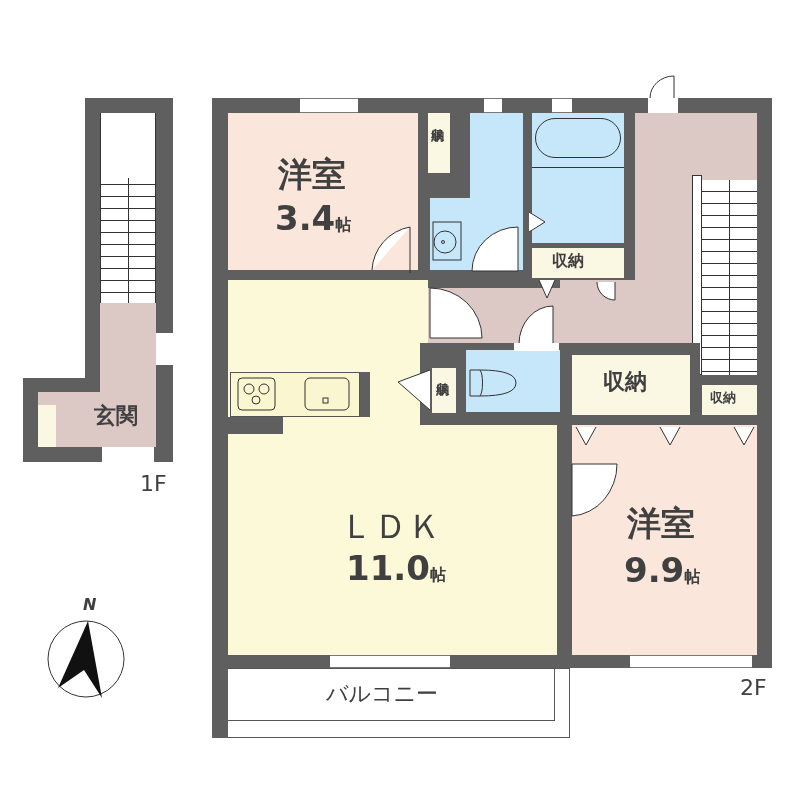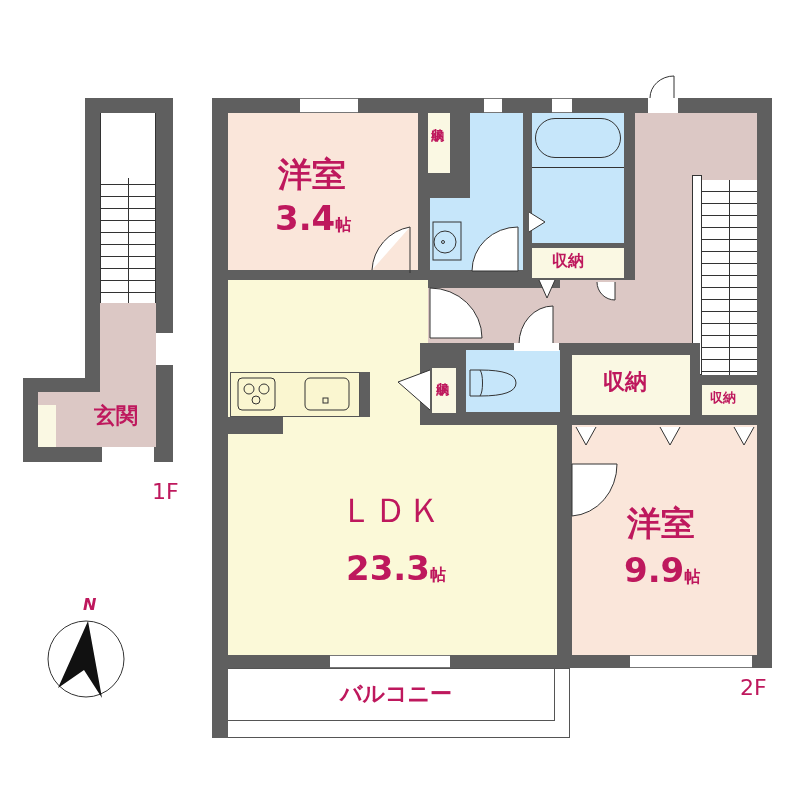--- a/index.html
+++ b/index.html
@@ -5,21 +5,21 @@
   html,body{margin:0;padding:0;background:#fff;}
   body{width:800px;height:800px;position:relative;overflow:hidden;font-family:"DejaVu Sans","Liberation Sans",sans-serif;}
   .abs{position:absolute;box-sizing:border-box;}
   .wall{background:#5f5f5f;}
   .pink{background:#fae6da;}
   .yellow{background:#fbf9d8;}
   .blue{background:#c6e6fa;}
   .hall{background:#dcc8c5;}
   .closet{background:#faf8e3;}
   .white{background:#fff;}
-  .lbl{position:absolute;color:#be185d;font-weight:bold;text-align:center;line-height:1.1;white-space:nowrap;}
+  .lbl{position:absolute;color:#404040;font-weight:bold;text-align:center;line-height:1.1;white-space:nowrap;}
   .big{font-size:34px;}
   .mid{font-size:22px;}
   .sm{font-size:16px;}
   .xs{font-size:13px;}
   .vert{writing-mode:vertical-rl;letter-spacing:1px;}
   .stairs{background:repeating-linear-gradient(to bottom,#fff 0,#fff 12px,#333 12px,#333 13px);border-left:1px solid #333;border-right:1px solid #333;}
   .win{background:#fff;border-top:1px solid #777;border-bottom:1px solid #777;}
   svg{position:absolute;overflow:visible;}
 </style>
 </head>
@@ -29,21 +29,21 @@
 <div class="abs wall" style="left:23px;top:378px;width:150px;height:84px;"></div>
 <div class="abs stairs" style="left:100px;top:113px;width:56px;height:190px;background:#fff;"></div>
 <div class="abs" style="left:100px;top:173px;width:56px;height:130px;background:repeating-linear-gradient(to bottom,#fff 0,#fff 11px,#333 11px,#333 12px);border-left:1px solid #333;border-right:1px solid #333;"></div>
 <div class="abs" style="left:128px;top:178px;width:1px;height:125px;background:#333;"></div>
 <div class="abs hall" style="left:100px;top:303px;width:56px;height:90px;"></div>
 <div class="abs hall" style="left:38px;top:392px;width:118px;height:55px;"></div>
 <div class="abs closet" style="left:38px;top:405px;width:18px;height:42px;"></div>
 <div class="abs white" style="left:156px;top:333px;width:17px;height:32px;"></div>
 <div class="abs white" style="left:102px;top:447px;width:52px;height:15px;"></div>
 <div class="lbl mid" style="left:94px;top:404px;">玄関</div>
-<div class="lbl mid" style="left:152px;top:472px;font-weight:normal;margin-top:8px;">1F</div>
+<div class="lbl mid" style="left:140px;top:472px;font-weight:normal;">1F</div>
 
 <div class="abs wall" style="left:212px;top:98px;width:560px;height:570px;"></div>
 <div class="abs wall" style="left:212px;top:668px;width:16px;height:70px;"></div>
 
 <div class="abs pink" style="left:228px;top:113px;width:190px;height:157px;"></div>
 <div class="abs win" style="left:300px;top:98px;width:58px;height:15px;"></div>
 <div class="abs closet" style="left:428px;top:113px;width:22px;height:60px;"></div>
 <div class="lbl xs vert" style="left:430px;top:118px;">収納</div>
 <div class="lbl big" style="left:278px;top:156px;">洋室</div>
 <div class="lbl big" style="left:275px;top:200px;">
@@ -113,23 +113,23 @@
     <rect x="0" y="0" width="37" height="32" rx="4" fill="none" stroke="#333"></rect>
     <circle cx="11" cy="11" r="5" fill="none" stroke="#333"></circle>
     <circle cx="26" cy="11" r="5" fill="none" stroke="#333"></circle>
     <circle cx="18" cy="22" r="4" fill="none" stroke="#333"></circle>
   </svg>
 <svg style="left:305px;top:378px;" width="46" height="34">
     <rect x="0" y="0" width="44" height="32" rx="5" fill="none" stroke="#333"></rect>
     <rect x="18" y="20" width="5" height="5" fill="none" stroke="#333"></rect>
   </svg>
 <div class="abs wall" style="left:228px;top:417px;width:55px;height:17px;"></div>
-<div class="lbl big" style="left:340px;top:492px;font-weight:normal;">ＬＤＫ</div>
+<div class="lbl big" style="left:340px;top:508px;font-weight:normal;">ＬＤＫ</div>
 <div class="lbl big" style="left:346px;top:550px;">
-  <span>23.3</span><span class="sm">帖</span>
+  <span>11.0</span><span class="sm">帖</span>
 </div>
 <div class="abs win" style="left:330px;top:655px;width:120px;height:13px;"></div>
 
 <div class="abs wall" style="left:420px;top:343px;width:150px;height:82px;"></div>
 <div class="abs closet" style="left:432px;top:368px;width:24px;height:45px;"></div>
 <div class="lbl xs vert" style="left:435px;top:372px;">収納</div>
 <svg style="left:396px;top:368px;" width="36" height="44">
     <path d="M34 2 L2 14 L34 42" stroke="#333" fill="#fff"></path>
   </svg>
 <div class="abs blue" style="left:466px;top:350px;width:94px;height:62px;"></div>
@@ -153,20 +153,20 @@
     <path d="M15 2 L15 54 A48 52 0 0 0 60 2 Z" stroke="#333" fill="#fff"></path>
   </svg>
 <div class="lbl big" style="left:627px;top:505px;">洋室</div>
 <div class="lbl big" style="left:624px;top:552px;">
   <span>9.9</span><span class="sm">帖</span>
 </div>
 <div class="abs win" style="left:630px;top:655px;width:122px;height:13px;"></div>
 
 <div class="abs" style="left:228px;top:668px;width:342px;height:70px;border:1px solid #555;border-left:none;background:#fff;"></div>
 <div class="abs" style="left:228px;top:668px;width:327px;height:53px;border-right:1px solid #555;border-bottom:1px solid #555;"></div>
-<div class="lbl mid" style="left:340px;top:682px;font-weight:bold;">バルコニー</div>
+<div class="lbl mid" style="left:326px;top:682px;font-weight:normal;">バルコニー</div>
 <div class="lbl mid" style="left:740px;top:676px;font-weight:normal;">2F</div>
 
 <div class="lbl sm" style="left:83px;top:596px;font-style:italic;">N</div>
 <svg style="left:46px;top:620px;" width="80" height="80">
     <ellipse cx="40" cy="39" rx="38" ry="38" fill="none" stroke="#333"></ellipse>
     <path d="M42 1 L12 68 L38 50 L56 78 Z" fill="#111"></path>
   </svg>
 
 </body></html>

